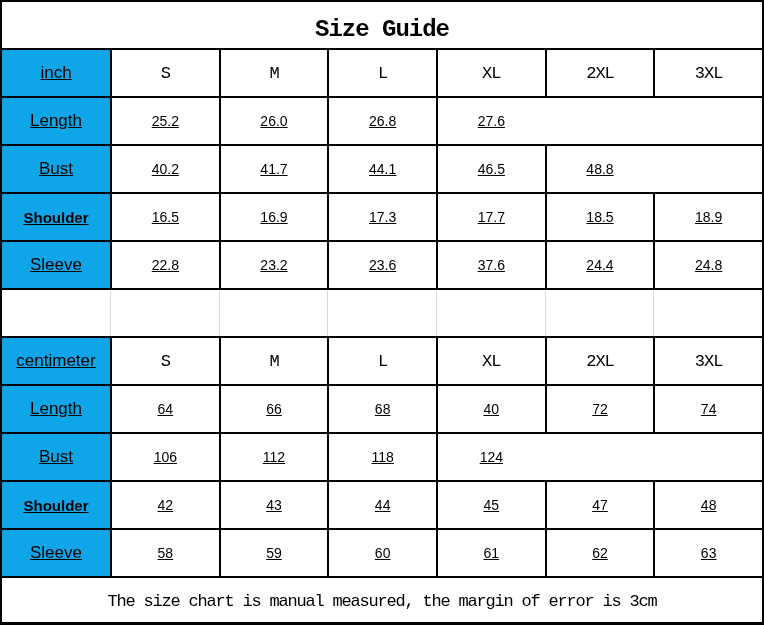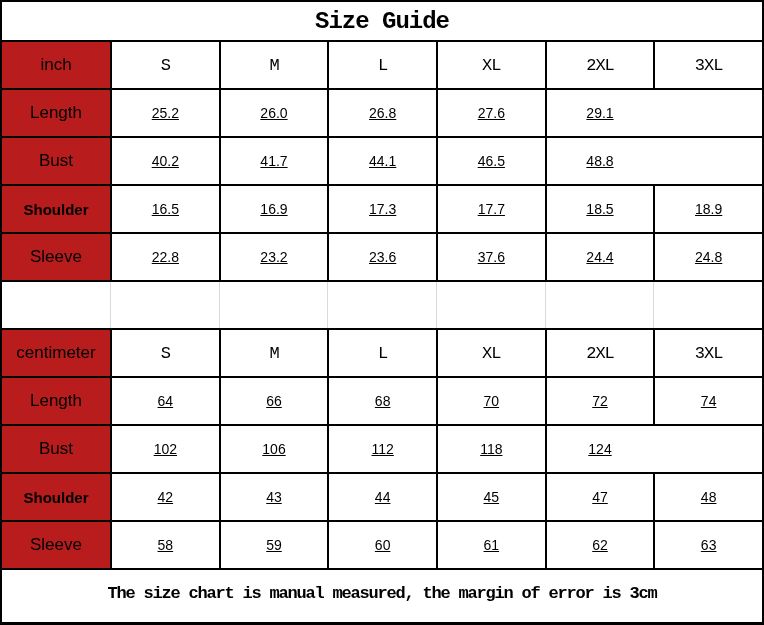--- a/index.html
+++ b/index.html
@@ -6,49 +6,50 @@
   .guide {
     width: 764px; height: 625px; box-sizing: border-box;
     border: 2px solid #000; border-bottom-width: 3px;
     background: #fff; overflow: hidden;
     font-family: "Liberation Sans", sans-serif;
     color: #000;
   }
   .title {
     height: 38px; display: flex; align-items: center; justify-content: center;
     font-family: "Liberation Mono", monospace;
-    font-weight: bold; font-size: 24px; letter-spacing: -1px;
+    font-weight: bold; font-size: 24px; letter-spacing: -1px; margin-top: 8px;
   }
   .row {
     display: grid; grid-template-columns: 108px repeat(6, 1fr);
     height: 48px; box-sizing: border-box; border-top: 2px solid #000;
   }
   .cell {
     display: flex; align-items: center; justify-content: center;
     border-left: 2px solid #000; overflow: hidden;
   }
   .cell:first-child { border-left: none; }
   .label-cell {
-    background: #b91c1c;
+    background: #0ea5e9;
     font-size: 17px;
+    text-decoration: underline;
   }
   .label-cell.b { font-weight: bold; font-size: 15px; }
   .size-cell {
     font-family: "Liberation Mono", monospace;
     font-size: 17px; letter-spacing: -1px;
   }
   .value-cell { font-size: 14px; text-decoration: underline; }
   .row.spacer { border-top: 2px solid #000; }
   .row.spacer .cell { border-left: 1px solid #d9d9d9; }
   .row.spacer .cell:first-child { border-left: none; }
   .footer {
     height: 48px; box-sizing: border-box; border-top: 2px solid #000;
     display: flex; align-items: center; justify-content: center;
     font-family: "Liberation Mono", monospace;
-    font-weight: bold; font-size: 17px; letter-spacing: -1.2px;
+    font-weight: normal; font-size: 17px; letter-spacing: -1.2px;
     white-space: nowrap;
   }
 </style>
 </head>
 <body>
 
 <div class="guide">
 
   <div class="title">Size Guide</div>
 
@@ -61,21 +62,20 @@
     <div class="cell size-cell">2XL</div>
     <div class="cell size-cell">3XL</div>
   </div>
 
   <div class="row">
     <div class="cell label-cell">Length</div>
     <div class="cell value-cell">25.2</div>
     <div class="cell value-cell">26.0</div>
     <div class="cell value-cell">26.8</div>
     <div class="cell value-cell">27.6</div>
-    <div class="cell value-cell">29.1</div>
   </div>
 
   <div class="row">
     <div class="cell label-cell">Bust</div>
     <div class="cell value-cell">40.2</div>
     <div class="cell value-cell">41.7</div>
     <div class="cell value-cell">44.1</div>
     <div class="cell value-cell">46.5</div>
     <div class="cell value-cell">48.8</div>
   </div>
@@ -118,28 +118,27 @@
     <div class="cell size-cell">XL</div>
     <div class="cell size-cell">2XL</div>
     <div class="cell size-cell">3XL</div>
   </div>
 
   <div class="row">
     <div class="cell label-cell">Length</div>
     <div class="cell value-cell">64</div>
     <div class="cell value-cell">66</div>
     <div class="cell value-cell">68</div>
-    <div class="cell value-cell">70</div>
+    <div class="cell value-cell">40</div>
     <div class="cell value-cell">72</div>
     <div class="cell value-cell">74</div>
   </div>
 
   <div class="row">
     <div class="cell label-cell">Bust</div>
-    <div class="cell value-cell">102</div>
     <div class="cell value-cell">106</div>
     <div class="cell value-cell">112</div>
     <div class="cell value-cell">118</div>
     <div class="cell value-cell">124</div>
   </div>
 
   <div class="row">
     <div class="cell label-cell b">Shoulder</div>
     <div class="cell value-cell">42</div>
     <div class="cell value-cell">43</div>

